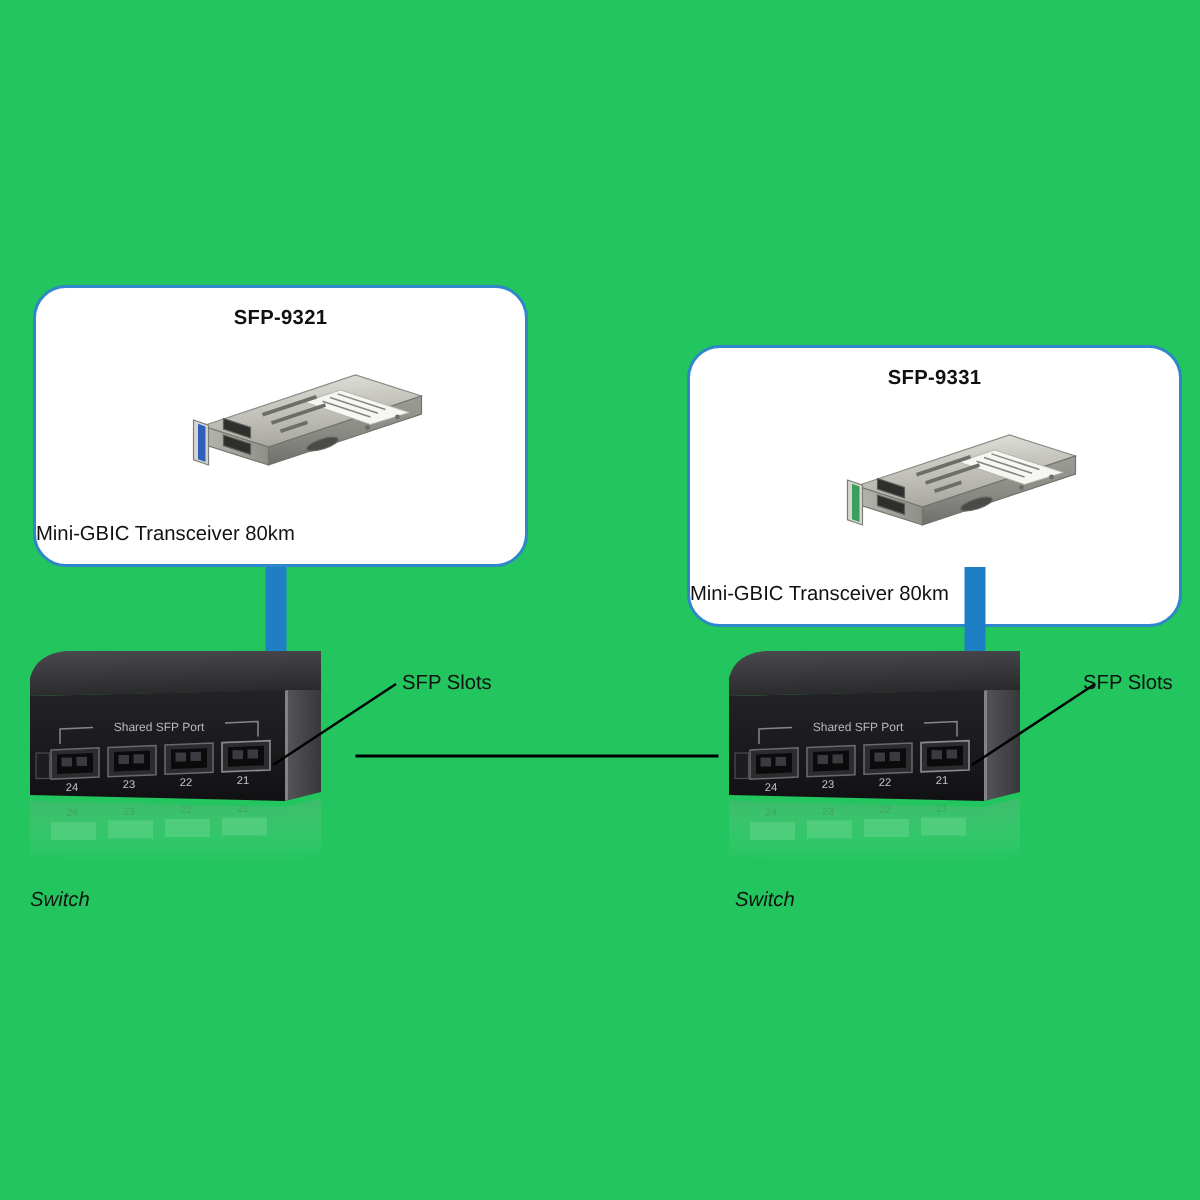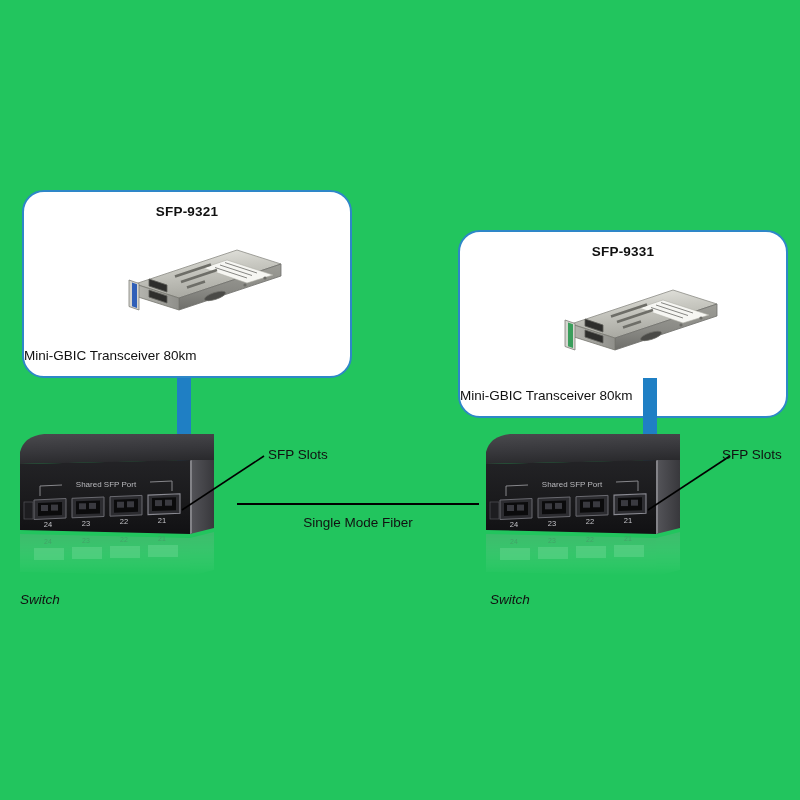--- a/index.html
+++ b/index.html
@@ -430,15 +430,14 @@
     <line x1="86" y1="4" x2="4" y2="58" stroke="#000000" stroke-width="1.6"></line>
   </svg>
   <div class="annot" style="left:268px; top:447px;">SFP Slots</div>
 
   <svg class="leader-svg" style="left:644px; top:452px; width:90px; height:62px;" width="90" height="62" viewBox="0 0 90 62">
     <line x1="86" y1="4" x2="4" y2="58" stroke="#000000" stroke-width="1.6"></line>
   </svg>
   <div class="annot" style="left:722px; top:447px;">SFP Slots</div>
 
   <div class="fiber-line" style="left: 237px; top: 503px; width: 242px; background: rgb(0, 0, 0);"></div>
-  <div class="fiber-label" style="left:237px; top:515px; width:242px;">Single Mode Fiber</div>
 
 </div>
 
 </body></html>

